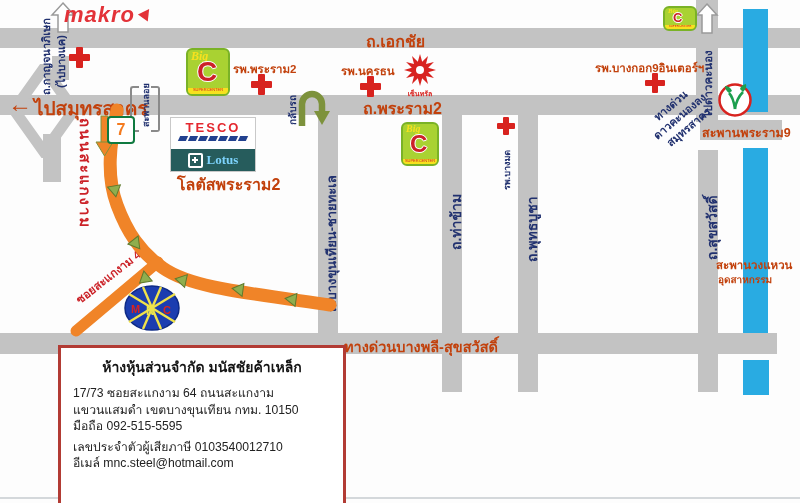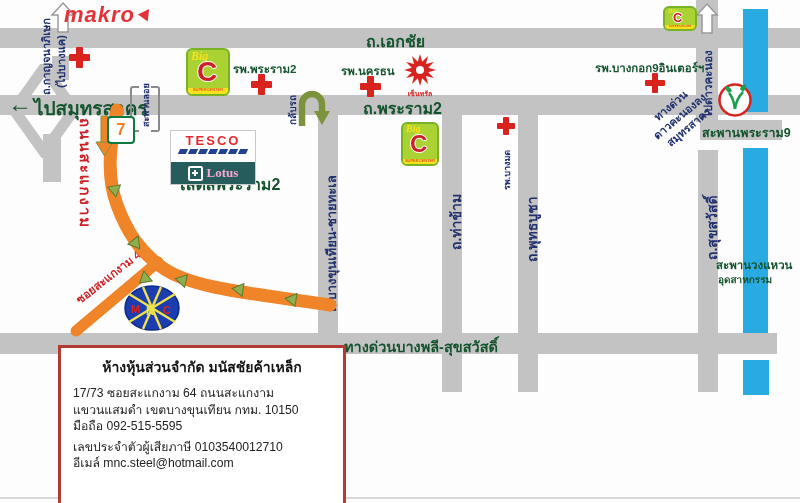--- a/index.html
+++ b/index.html
@@ -1,21 +1,21 @@
 <!DOCTYPE html>
 <html><head>
 <meta charset="utf-8">
 <style>
   html,body{margin:0;padding:0;background:#fff;}
   #map{position:relative;width:800px;height:503px;background:#fdfdfd;overflow:hidden;
        font-family:"Liberation Sans","DejaVu Sans",sans-serif;}
   .abs{position:absolute;}
   .road{position:absolute;background:#c3c3c3;}
   .blue{position:absolute;background:#29abe2;}
-  .lbl{position:absolute;color:#14532d;font-weight:bold;white-space:nowrap;}
+  .lbl{position:absolute;color:#c2410c;font-weight:bold;white-space:nowrap;}
   .vlab{position:absolute;color:#21316f;font-weight:bold;white-space:nowrap;
         transform:rotate(-90deg);transform-origin:0 0;}
   .vlab90{position:absolute;font-weight:bold;white-space:nowrap;
         transform:rotate(90deg);transform-origin:0 0;}
   .cross{position:absolute;}
   .cross i{position:absolute;background:#d8231f;border-radius:1px;display:block;}
   .cross .v{left:33%;top:0;width:34%;height:100%;}
   .cross .h{top:33%;left:0;height:34%;width:100%;}
   .bigc{position:absolute;background:#a9d232;border:2px solid #7ab226;border-radius:6px;overflow:hidden;}
   .bigc .big{position:absolute;top:0;left:3px;color:#f7e11e;font-weight:bold;font-style:italic;
@@ -27,21 +27,21 @@
   .seven{position:absolute;background:#fff;border:2px solid #0f7a40;border-radius:4px;
          color:#f47b20;font-weight:800;text-align:center;}
   .tesco-sign{position:absolute;background:#fff;border:1px solid #c9c9c9;}
   .tesco-word{color:#e4282f;font-weight:800;letter-spacing:2px;text-align:center;margin-top:2px;}
   .dashrow{display:flex;justify-content:center;margin-top:1px;}
   .dashrow b{width:8px;height:5px;background:#22418f;margin:0 1px;transform:skewX(-25deg);}
   .lotusband{position:absolute;left:0;right:0;bottom:0;height:22px;background:#265c5c;
              display:flex;align-items:center;justify-content:center;gap:4px;}
   .lotusicon{width:11px;height:11px;border:2px solid #fff;border-radius:2px;position:relative;}
   .lotusicon b{position:absolute;background:#fff;}
-  .lotusword{color:#f9a8d4;font-family:"Liberation Serif",serif;font-weight:bold;font-size:13px;}
+  .lotusword{color:#7dd3fc;font-family:"Liberation Serif",serif;font-weight:bold;font-size:13px;}
   .infobox{position:absolute;left:58px;top:345px;width:258px;height:146px;background:#fff;
            border:3px solid #b23b34;padding:8px 12px;box-sizing:content-box;z-index:9;}
   .infobox .t{font-size:14px;font-weight:bold;color:#141414;text-align:center;margin-bottom:7px;}
   .infobox .l{font-size:12.2px;color:#222;line-height:1.36;}
   .diag{position:absolute;color:#21316f;font-weight:bold;text-align:center;line-height:1.25;}
   svg{display:block;}
 </style>
 </head>
 <body>
 
@@ -172,21 +172,21 @@
   </div>
 
   <div class="bigc" style="left:663px;top:6px;width:30px;height:21px;z-index:3;">
     <span class="big" style="font-size:7px;">Big</span>
     <span class="c" style="left:8px;top:3px;font-size:13px;">C</span>
     <span class="strip" style="height:4px;font-size:3px;">SUPERCENTER</span>
   </div>
 
   <div class="seven" style="left:107px;top:116px;width:24px;height:24px;font-size:16px;line-height:24px;z-index:3;">7</div>
 
-  <div class="tesco-sign" style="left:170px;top:117px;width:84px;height:53px;z-index:3;margin-top:13px;">
+  <div class="tesco-sign" style="left:170px;top:117px;width:84px;height:53px;z-index:3;">
     <div class="tesco-word" style="font-size:13px;">TESCO</div>
     <div class="dashrow">
         <b></b>
         <b></b>
         <b></b>
         <b></b>
         <b></b>
         <b></b>
         <b></b>
       </div>

